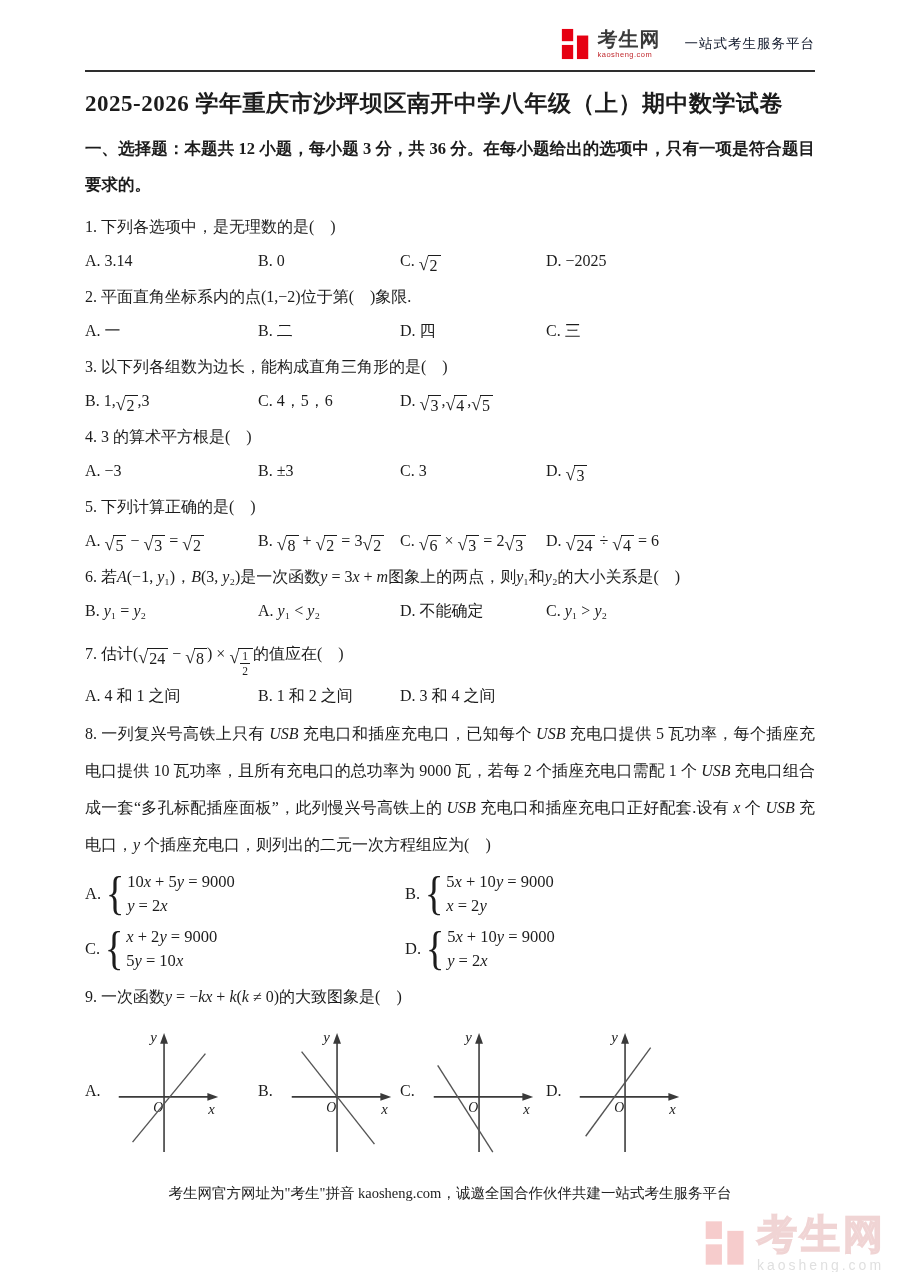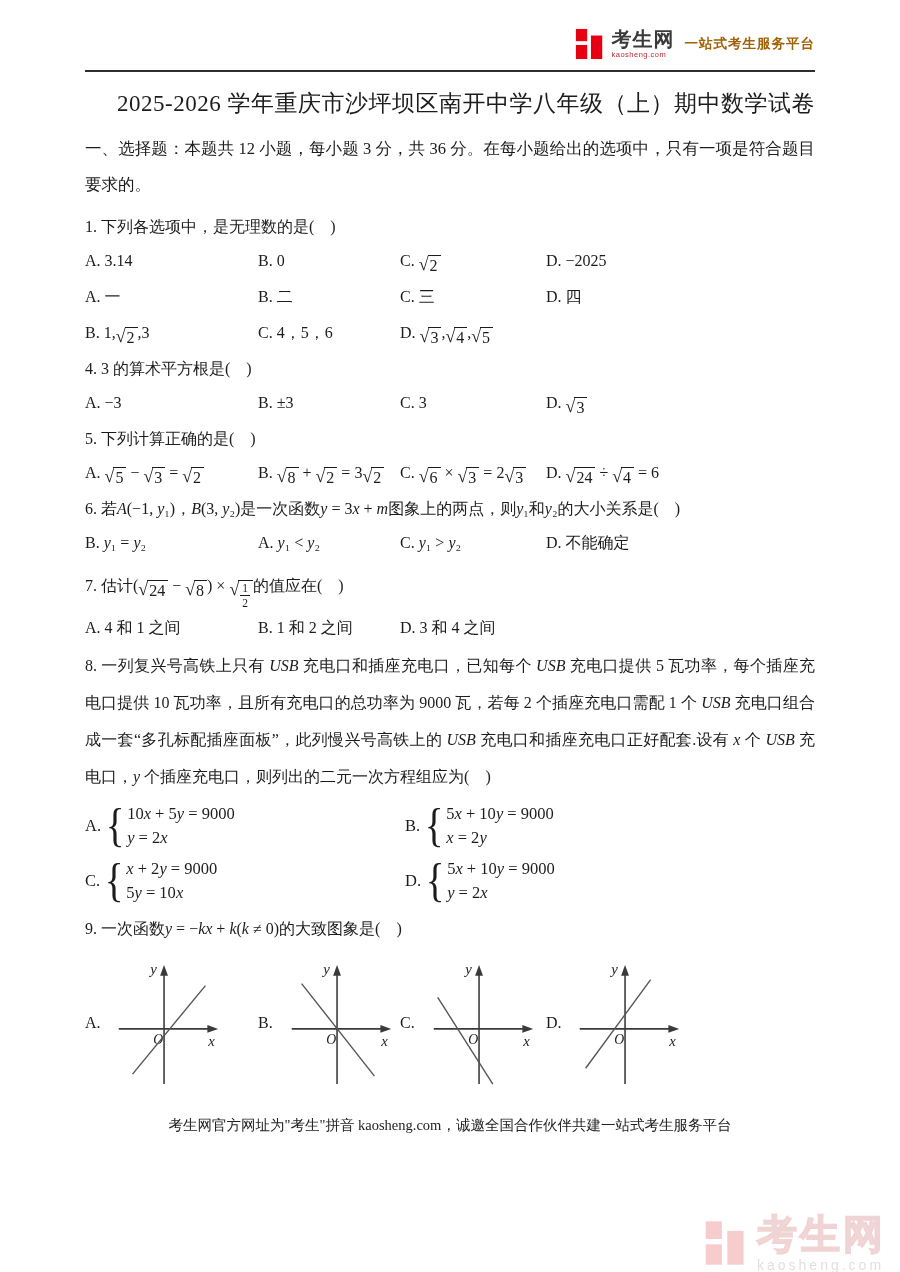--- a/index.html
+++ b/index.html
@@ -11,26 +11,26 @@
   }
   .page { padding:0 85px; }
 
   
   .header { display:flex; justify-content:flex-end; align-items:center; padding:26px 0 8px; }
   .logo { display:flex; align-items:center; }
   .logo-icon { margin-right:6px; }
   .logo-text { display:flex; flex-direction:column; line-height:1; }
   .logo-brand { font-family:"Liberation Sans","DejaVu Sans",sans-serif; font-weight:bold; font-size:20px; color:#3a3a3a; letter-spacing:1px; }
   .logo-domain { font-family:"Liberation Sans","DejaVu Sans",sans-serif; font-size:7.5px; color:#c1292e; margin-top:2px; letter-spacing:0.5px; }
-  .logo-tagline { font-family:"Liberation Sans","DejaVu Sans",sans-serif; font-size:13.5px; color:#a16207; font-weight:bold; margin-left:10px; letter-spacing:1px; }
+  .logo-tagline { font-family:"Liberation Sans","DejaVu Sans",sans-serif; font-size:13.5px; color:#0f172a; font-weight:normal; margin-left:24px; letter-spacing:1px; }
   .rule { border-top:2px solid #2e2e2e; }
 
   
-  .title { text-align:right; font-size:23px; font-weight:normal; margin:16px 0 12px; letter-spacing:0.5px; }
-  .intro { font-size:16.5px; font-weight:normal; line-height:36px; text-align:justify; margin-bottom:7px; }
+  .title { text-align:left; font-size:23px; font-weight:bold; margin:16px 0 12px; letter-spacing:0.5px; }
+  .intro { font-size:16.5px; font-weight:bold; line-height:36px; text-align:justify; margin-bottom:7px; }
 
   
   .q { margin-bottom:2px; font-size:16px; }
   .stem { line-height:34px; text-align:justify; }
   .opts { display:flex; line-height:34px; align-items:flex-end; }
   .opts > span:nth-child(1){ width:173px; }
   .opts > span:nth-child(2){ width:142px; }
   .opts > span:nth-child(3){ width:146px; }
   .opts > span:nth-child(4){ flex:1; }
   .q7 .stem { line-height:48px; }
@@ -108,29 +108,31 @@
       <span>B. 0</span>
       <span>C. <span class="sqrt">
             <span class="rad">√</span>
             <span class="vinc">2</span>
           </span></span>
       <span>D. −2025</span>
     </div>
   </div>
 
   <div class="q">
+    <div class="stem">2. 平面直角坐标系内的点(1,−2)位于第(　)象限.</div>
     <div class="opts">
       <span>A. 一</span>
       <span>B. 二</span>
+      <span>D. 四</span>
       <span>C. 三</span>
-      <span>D. 四</span>
-    </div>
-  </div>
-
-  <div class="q">
+    </div>
+  </div>
+
+  <div class="q">
+    <div class="stem">3. 以下列各组数为边长，能构成直角三角形的是(　)</div>
     <div class="opts">
       <span>B. 1,<span class="sqrt">
             <span class="rad">√</span>
             <span class="vinc">2</span>
           </span>,3</span>
       <span>C. 4，5，6</span>
       <span>D. <span class="sqrt">
             <span class="rad">√</span>
             <span class="vinc">3</span>
           </span>,<span class="sqrt">
@@ -197,22 +199,22 @@
             <span class="vinc">4</span>
           </span> = 6</span>
     </div>
   </div>
 
   <div class="q">
     <div class="stem">6. 若<i>A</i>(−1, <i>y</i>₁)，<i>B</i>(3, <i>y</i>₂)是一次函数<i>y</i> = 3<i>x</i> + <i>m</i>图象上的两点，则<i>y</i>₁和<i>y</i>₂的大小关系是(　)</div>
     <div class="opts">
       <span>B. <i>y</i>₁ = <i>y</i>₂</span>
       <span>A. <i>y</i>₁ &lt; <i>y</i>₂</span>
+      <span>D. 不能确定</span>
       <span>C. <i>y</i>₁ &gt; <i>y</i>₂</span>
-      <span>D. 不能确定</span>
     </div>
   </div>
 
   <div class="q q7">
     <div class="stem">7. 估计(<span class="sqrt">
           <span class="rad">√</span>
           <span class="vinc">24</span>
         </span> − <span class="sqrt">
           <span class="rad">√</span>
           <span class="vinc">8</span>

